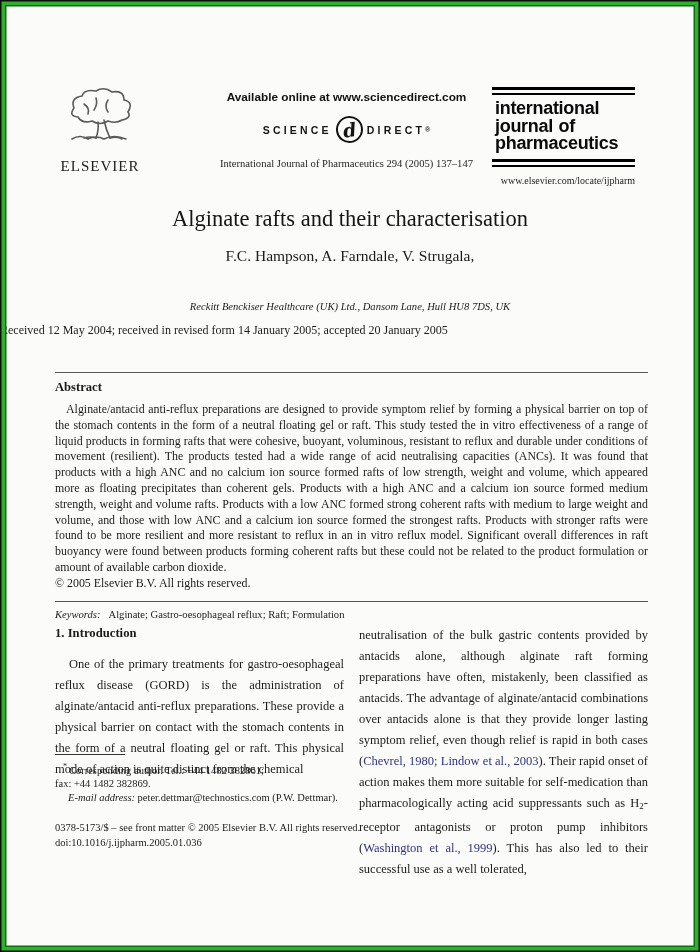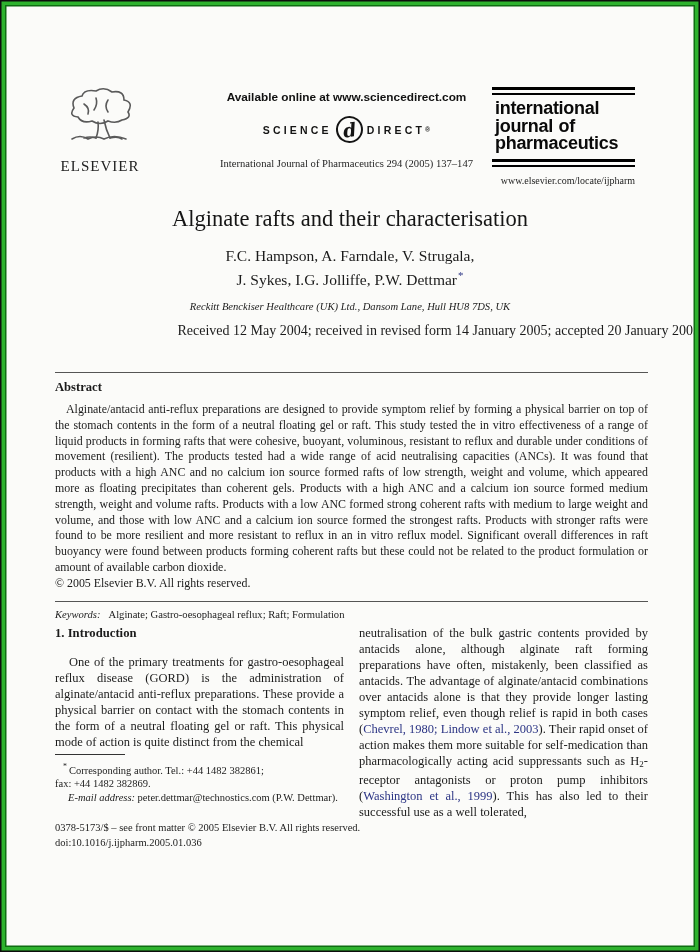--- a/index.html
+++ b/index.html
@@ -44,40 +44,40 @@
     color:#0a0a0a; padding:5px 0 6px 3px;
   }
   .jurl { margin-top:8px; font-size:10px; text-align:right; color:#222; }
 
   
   .title { position:absolute; top:206px; left:0; width:700px; text-align:center; font-size:22.5px; font-weight:normal; margin:0; color:#151515; }
   .authors-1 { position:absolute; top:247px; left:0; width:700px; text-align:center; font-size:15.5px; }
   .authors-2 { position:absolute; top:269px; left:0; width:700px; text-align:center; font-size:15.5px; }
   .corr-mark { color:var(--link, #2b3484); font-size:70%; vertical-align:super; margin-left:1px; }
   .affil { position:absolute; top:301px; left:0; width:700px; text-align:center; font-style:italic; font-size:10.6px; }
-  .received { position:absolute; top:323px; left:0; width:700px; text-align:right; font-size:14px; }
+  .received { position:absolute; top:323px; left:0; width:700px; text-align:left; font-size:12px; }
 
   .rule { position:absolute; left:55px; right:52px; border:none; border-top:1px solid #555; margin:0; }
   .rule-1 { top:372px; }
   .rule-2 { top:601px; }
 
   
   .abstract-h { position:absolute; top:380px; left:55px; font-size:12.6px; font-weight:bold; margin:0; }
   .abstract-body { position:absolute; top:402px; left:55px; right:52px; }
   .abstract-body p { margin:0; font-size:11.9px; line-height:15.8px; text-align:justify; }
   .abstract-body p.first { text-indent:11px; }
   .copyright { text-align:left !important; }
   .keywords { margin-top:16px !important; font-size:10.6px !important; line-height:14px !important; text-align:left !important; }
   .keywords i { margin-right:8px; }
 
   
   .columns { position:absolute; top:620px; left:55px; right:52px; display:flex; gap:15px; }
   .col { width:289px; flex:0 0 289px; }
   .sec-h { font-size:12.7px; font-weight:bold; margin:6px 0 0 0; }
-  .col p { margin:0; font-size:12.5px; line-height:16px; text-align:justify; }
+  .col p { margin:0; font-size:12.5px; line-height:21px; text-align:justify; }
   .col .lead { margin-top:13px; text-indent:14px; }
   .col-right p { margin-top:5px; }
   .seg-link { color:var(--link, #2b3484); }
   .seg-sub { font-size:72%; vertical-align:-0.18em; }
 
   
   .footnote { position:absolute; top:754px; left:55px; width:293px; font-size:10.5px; line-height:13.6px; }
   .fn-rule { width:70px; border-top:1px solid #333; margin-bottom:5px; }
   .fn-l1 { text-indent:8px; }
   .fn-l3 { text-indent:13px; }
@@ -128,23 +128,20 @@
         <div>journal of</div>
         <div>pharmaceutics</div>
       </div>
       <div class="dbl"></div>
       <div class="jurl">www.elsevier.com/locate/ijpharm</div>
     </div>
   </header>
 
   <h1 class="title">Alginate rafts and their characterisation</h1>
   <div class="authors-1">F.C. Hampson, A. Farndale, V. Strugala,</div>
-  <div class="authors-2">
-    <span>J. Sykes, I.G. Jolliffe, P.W. Dettmar</span><span class="corr-mark">*</span>
-  </div>
   <div class="affil">Reckitt Benckiser Healthcare (UK) Ltd., Dansom Lane, Hull HU8 7DS, UK</div>
   <div class="received">Received 12 May 2004; received in revised form 14 January 2005; accepted 20 January 2005</div>
 
   <hr class="rule rule-1">
 
   <h2 class="abstract-h">Abstract</h2>
   <section class="abstract-body">
     <p class="first">Alginate/antacid anti-reflux preparations are designed to provide symptom relief by forming a physical barrier on top of the stomach contents in the form of a neutral floating gel or raft. This study tested the in vitro effectiveness of a range of liquid products in forming rafts that were cohesive, buoyant, voluminous, resistant to reflux and durable under conditions of movement (resilient). The products tested had a wide range of acid neutralising capacities (ANCs). It was found that products with a high ANC and no calcium ion source formed rafts of low strength, weight and volume, which appeared more as floating precipitates than coherent gels. Products with a high ANC and a calcium ion source formed medium strength, weight and volume rafts. Products with a low ANC formed strong coherent rafts with medium to large weight and volume, and those with low ANC and a calcium ion source formed the strongest rafts. Products with stronger rafts were found to be more resilient and more resistant to reflux in an in vitro reflux model. Significant overall differences in raft buoyancy were found between products forming coherent rafts but these could not be related to the product formulation or amount of available carbon dioxide.</p>
     <p class="copyright">© 2005 Elsevier B.V. All rights reserved.</p>
     <p class="keywords">

